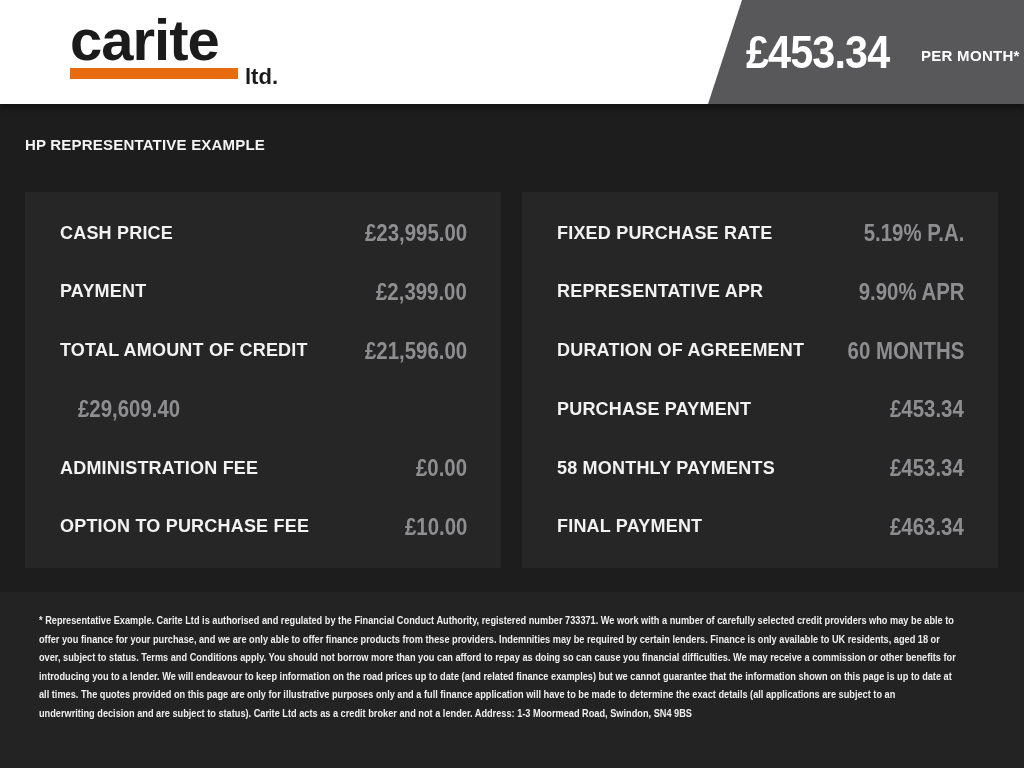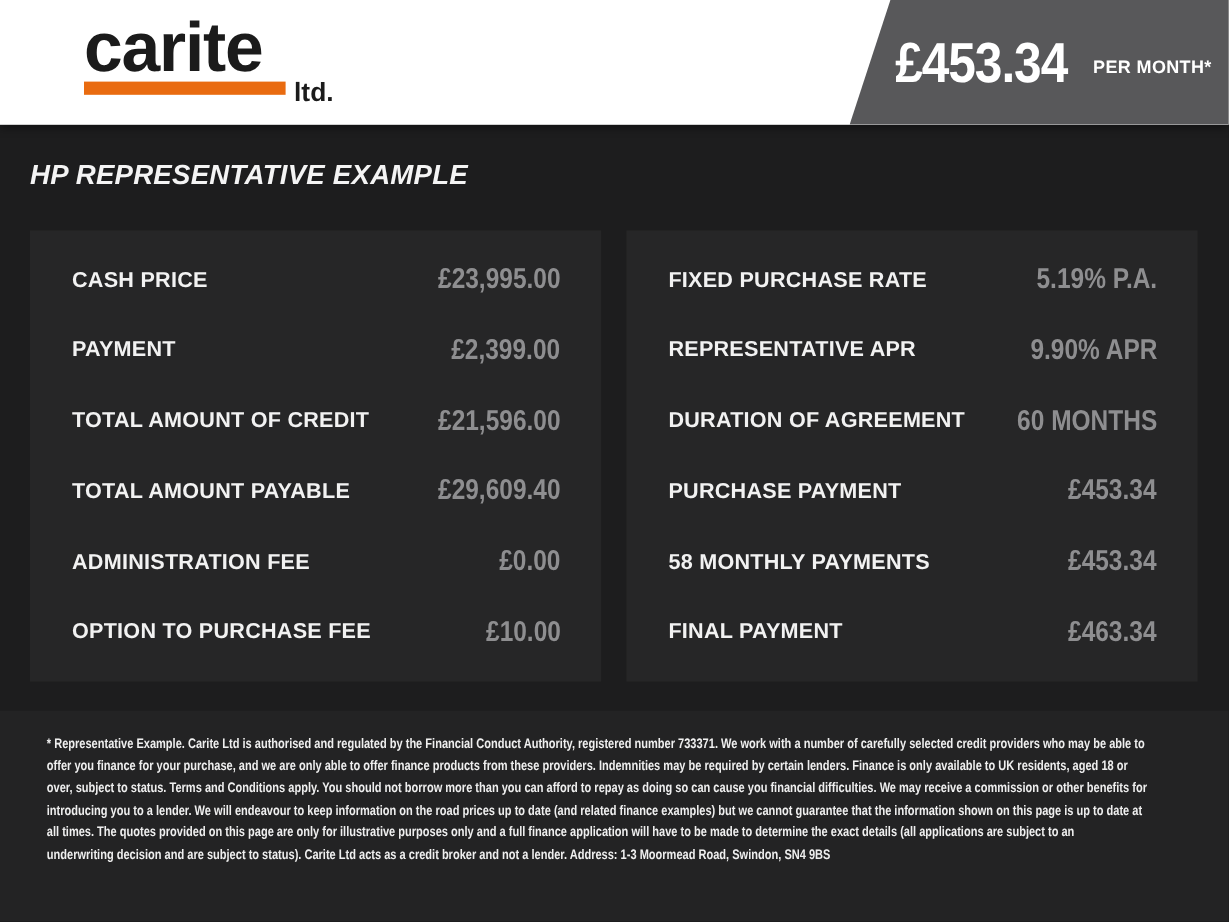--- a/index.html
+++ b/index.html
@@ -45,35 +45,35 @@
   .ribbon .amount {
     font-size: 47px; font-weight: bold; color: #ffffff;
     line-height: 104px;
     display: inline-block;
     transform: scaleX(0.88); transform-origin: left center;
     letter-spacing: -1px;
   }
   .ribbon .per {
     font-size: 15px; font-weight: bold; color: #ffffff;
     letter-spacing: 0.3px;
-    position: relative; top: -7px; margin-left: 2px;
+    position: relative; top: -7px; margin-left: 12px;
   }
 
   
   .main {
     width: 1024px; height: 488px;
     background: #1d1d1e;
     padding-top: 30px;
     position: relative; z-index: 1;
   }
   .page-title {
     margin-left: 25px;
-    font-size: 23px; font-weight: bold; color: #f4f4f4;
+    font-size: 15px; font-weight: bold; color: #f4f4f4;
     letter-spacing: 0.2px;
-    height: 22px; line-height: 22px; font-style: italic;
+    height: 22px; line-height: 22px;
   }
   .panels {
     display: flex;
     margin: 36px 26px 0 25px;
     gap: 21px;
     height: 376px;
   }
   .panel {
     flex: 1;
     background: #262627;
@@ -141,21 +141,20 @@
         </div>
         <div class="frow">
           <span class="flabel">PAYMENT</span>
           <span class="fvalue">£2,399.00</span>
         </div>
         <div class="frow">
           <span class="flabel">TOTAL AMOUNT OF CREDIT</span>
           <span class="fvalue">£21,596.00</span>
         </div>
         <div class="frow">
-          <span class="flabel">TOTAL AMOUNT PAYABLE</span>
           <span class="fvalue">£29,609.40</span>
         </div>
         <div class="frow">
           <span class="flabel">ADMINISTRATION FEE</span>
           <span class="fvalue">£0.00</span>
         </div>
         <div class="frow">
           <span class="flabel">OPTION TO PURCHASE FEE</span>
           <span class="fvalue">£10.00</span>
         </div>

